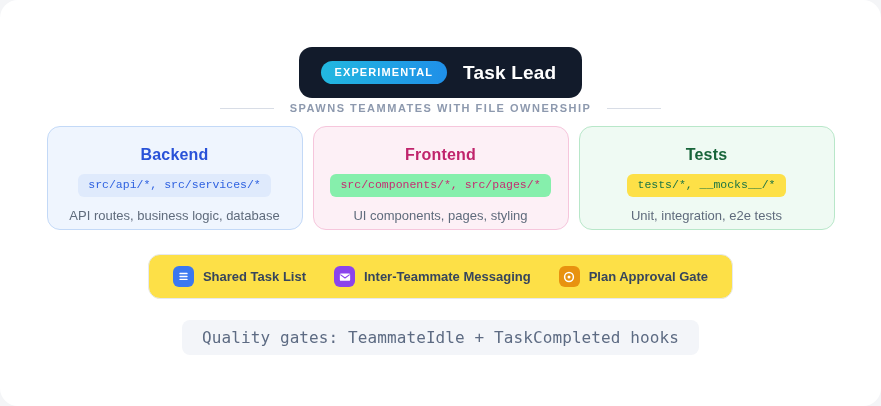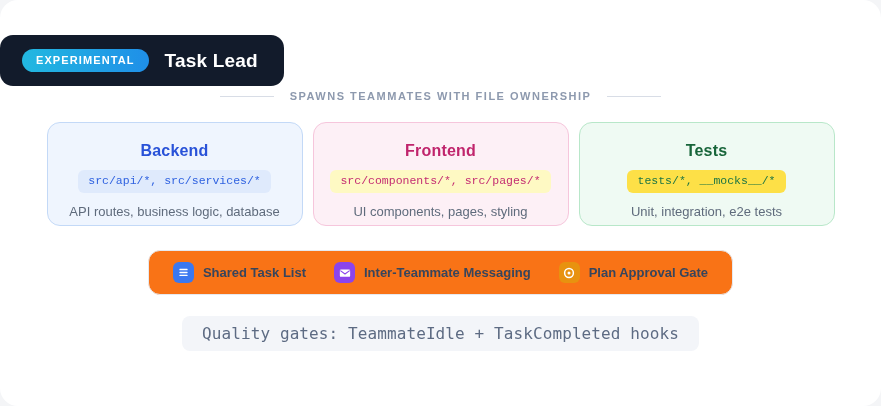--- a/index.html
+++ b/index.html
@@ -17,21 +17,22 @@
     width: 881px;
     height: 406px;
     background: #ffffff;
     border-radius: 18px;
     overflow: hidden;
   }
 
   
   .header-row {
     display: flex;
-    padding-top: 35px;
+    justify-content: center;
+    padding-top: 47px;
   }
   .title-pill {
     display: flex;
     align-items: center;
     gap: 16px;
     background: #121b2b;
     border-radius: 13px;
     padding: 14px 26px 14px 22px;
   }
   .exp-badge {
@@ -69,21 +70,21 @@
     font-weight: bold;
     letter-spacing: 1.5px;
     color: #8d99ae;
   }
 
   
   .cards {
     display: flex;
     justify-content: center;
     gap: 10px;
-    margin-top: 20px;
+    margin-top: 12px;
     padding: 0 44px;
   }
   .card {
     width: 256px;
     height: 104px;
     border-radius: 13px;
     border: 1px solid #ccc;
     display: flex;
     flex-direction: column;
     align-items: center;
@@ -109,37 +110,37 @@
     font-size: 13px;
     color: #5f6b7c;
   }
 
   .card.backend { background: #eff5fe; border-color: #c3d9f7; }
   .card.backend .card-title { color: #2952d8; }
   .card.backend .card-chip { background: #dfeafc; color: #2f62e0; }
 
   .card.frontend { background: #fdf0f6; border-color: #f6c6dc; }
   .card.frontend .card-title { color: #c0246c; }
-  .card.frontend .card-chip { background: #fef9c3; color: #c42d72; }
+  .card.frontend .card-chip { background: #86efac; color: #c42d72; }
 
   .card.tests { background: #effaf3; border-color: #b8e7c9; }
   .card.tests .card-title { color: #18653a; }
   .card.tests .card-chip { background: #fde047; color: #1d7544; }
 
   
   .features-wrap {
     display: flex;
     justify-content: center;
     margin-top: 24px;
   }
   .features {
     display: flex;
     align-items: center;
     gap: 28px;
-    background: #f97316;
+    background: #fde047;
     border: 1px solid #e6e9ef;
     border-radius: 12px;
     padding: 11px 24px;
   }
   .feature {
     display: flex;
     align-items: center;
     gap: 9px;
   }
   .feature-icon {

